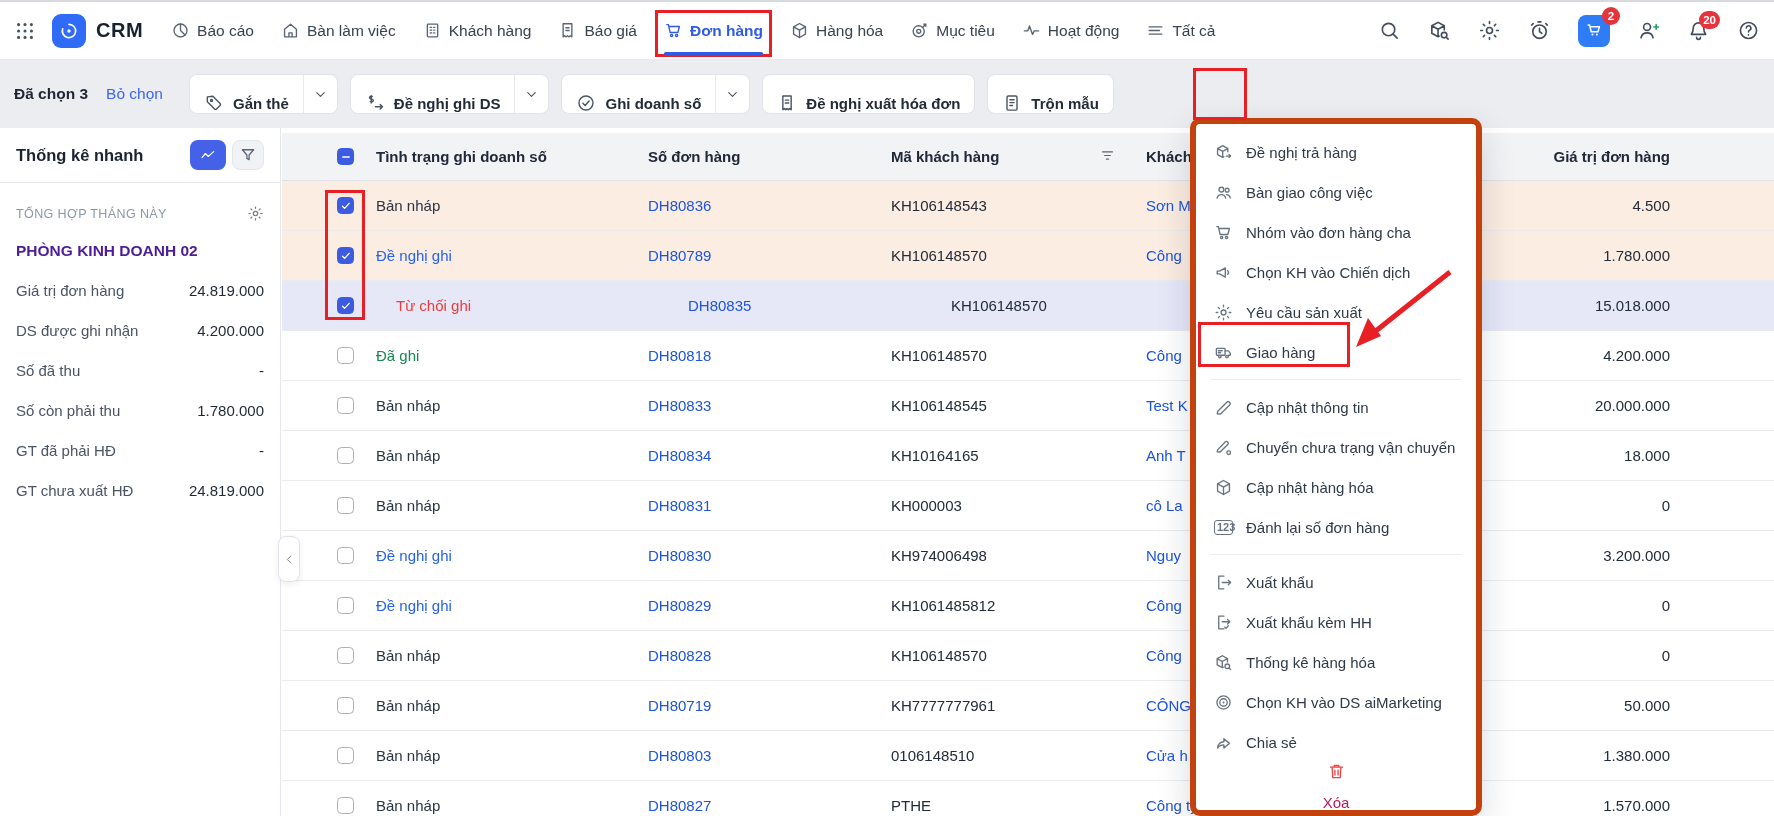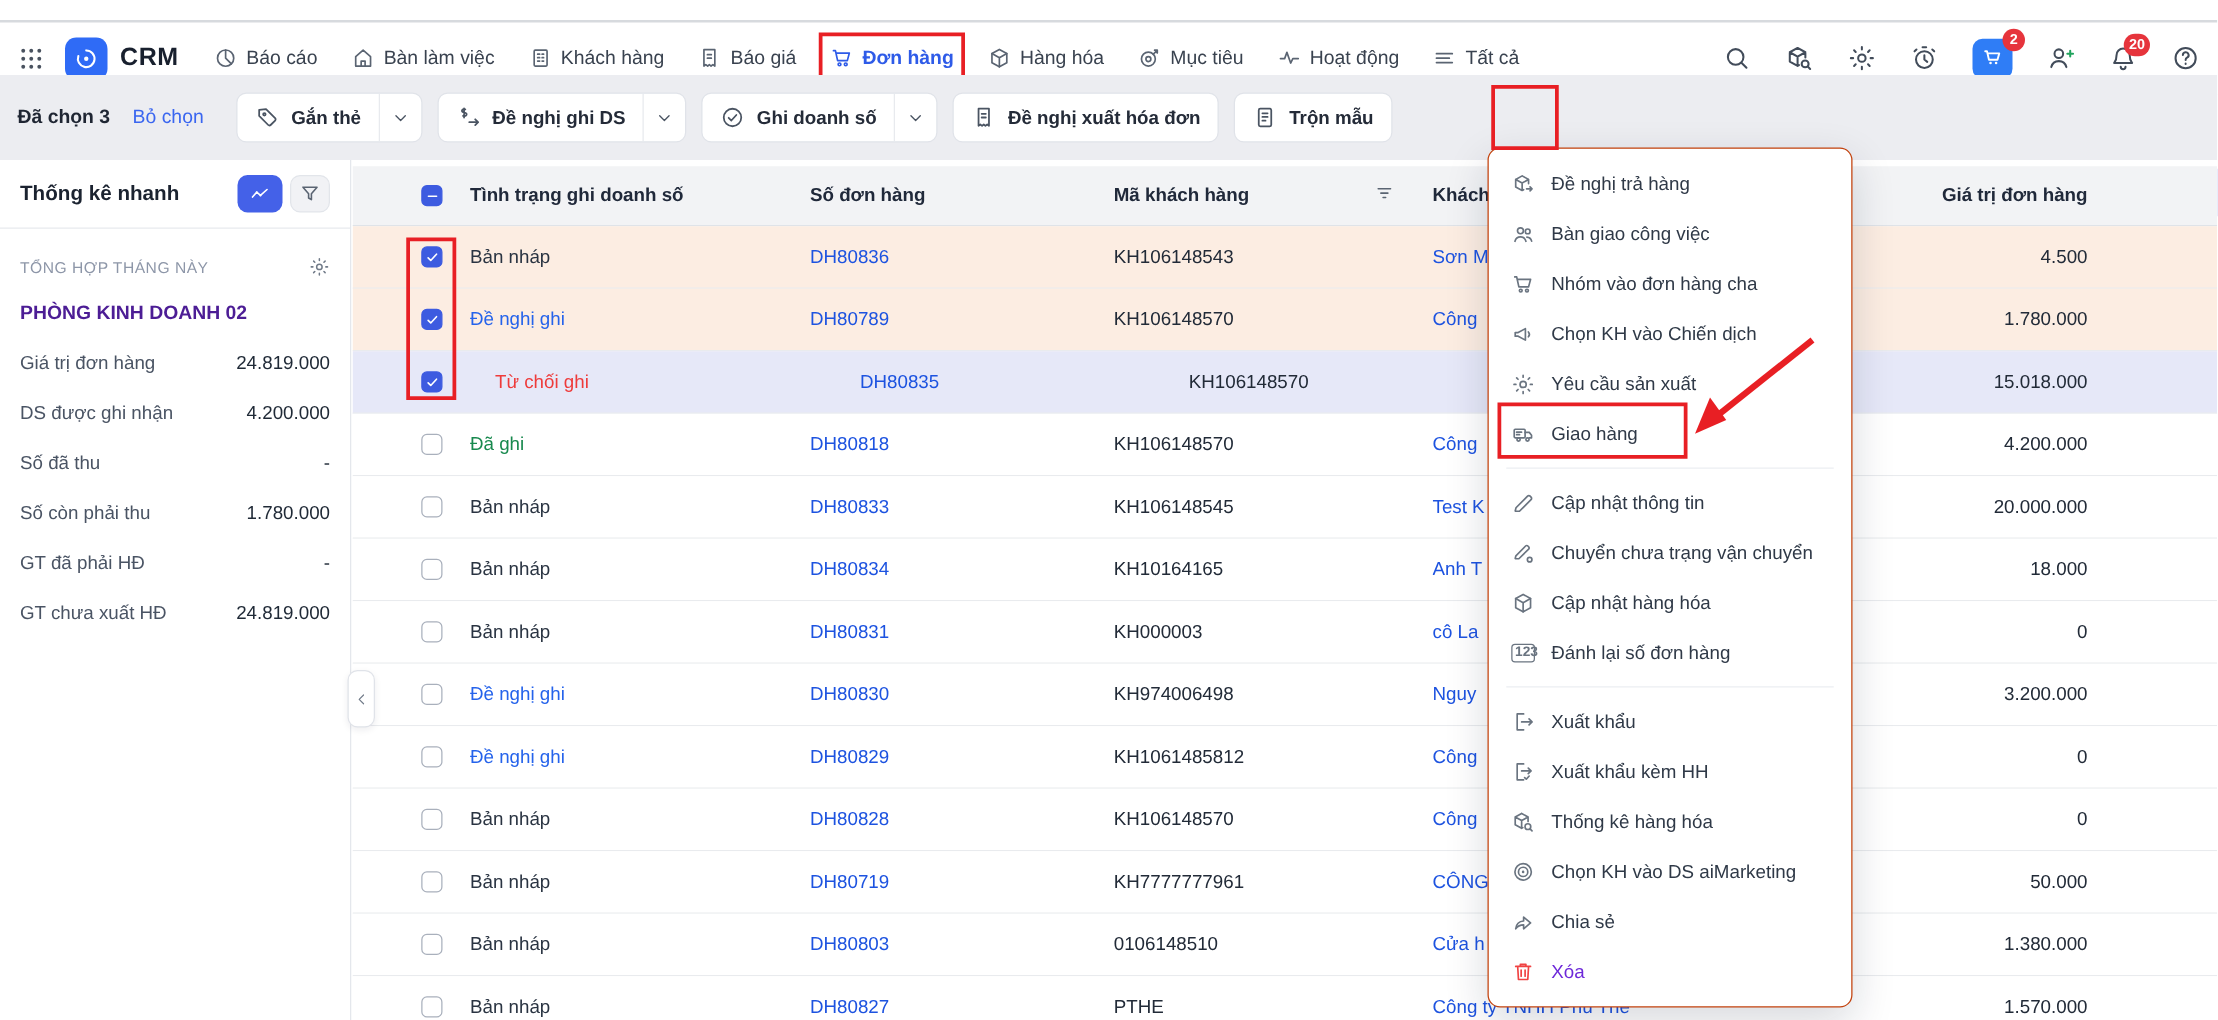--- a/index.html
+++ b/index.html
@@ -3,21 +3,21 @@
 <meta charset="utf-8">
 <style>
   html,body{margin:0;padding:0;background:#fff;}
   *{box-sizing:border-box;}
   .app{position:relative;width:1774px;height:816px;overflow:hidden;background:#fff;
        font-family:"Liberation Sans","DejaVu Sans",sans-serif;color:#222b38;}
   .ic{width:19px;height:19px;fill:none;stroke:currentColor;stroke-width:1.7;
       stroke-linecap:round;stroke-linejoin:round;flex:0 0 auto;}
 
   
-  .topnav{position:absolute;left:0;top:16px;width:100%;height:60px;background:#fff;
+  .topnav{position:absolute;left:0;top:0;width:100%;height:60px;background:#fff;
           border-top:2px solid #d7dade;border-bottom:1px solid #e7e9ee;
           display:flex;align-items:center;padding:0 14px;}
   .gridbtn{color:#49525f;margin-right:16px;display:flex;}
   .gridbtn .ic{width:22px;height:22px;}
   .logo{width:34px;height:34px;border-radius:9px;background:#2f6bf6;display:flex;
         align-items:center;justify-content:center;color:#fff;margin-right:10px;}
   .logo .ic{width:20px;height:20px;stroke-width:2;}
   .brand{font-size:20px;font-weight:bold;color:#18202e;letter-spacing:.5px;margin-right:28px;}
   .navitems{display:flex;align-items:center;gap:27px;}
   .nav-item{position:relative;display:flex;align-items:center;gap:7px;font-size:15.5px;
@@ -39,21 +39,21 @@
          font-weight:bold;border-radius:9px;min-width:18px;height:18px;padding:0 4px;
          display:flex;align-items:center;justify-content:center;}
 
   
   .toolbar{position:absolute;left:0;top:60px;width:100%;height:68px;background:#ecedf1;
            display:flex;align-items:center;padding:0 14px;}
   .sel-count{font-size:15.5px;font-weight:bold;color:#1f2633;margin-right:18px;white-space:nowrap;}
   .clear-sel{font-size:15.5px;color:#3a66f0;margin-right:26px;cursor:pointer;white-space:nowrap;}
   .tb-buttons{display:flex;align-items:center;gap:12px;}
   .tbtn{height:40px;background:#fff;border:1px solid #e0e3e9;border-radius:8px;display:flex;
-        align-items:center;cursor:pointer;overflow:hidden;}
+        align-items:flex-end;cursor:pointer;overflow:hidden;}
   .tbtn .main{display:flex;align-items:center;gap:9px;padding:0 14px;font-size:15px;
         font-weight:600;color:#242b38;white-space:nowrap;}
   .tbtn .ic{color:#4a5462;width:20px;height:20px;}
   .tbtn .chev{border-left:1px solid #e8eaee;height:100%;display:flex;align-items:center;
         padding:0 9px;color:#6a7380;}
   .tbtn .chev .ic{width:15px;height:15px;}
   .more-btn{position:absolute;left:1199px;top:74px;width:42px;height:40px;background:#fff;
         border:1px solid #e0e3e9;border-radius:8px;display:flex;align-items:center;
         justify-content:center;color:#3a4350;font-weight:bold;letter-spacing:1px;
         font-size:16px;cursor:pointer;}
@@ -116,26 +116,26 @@
   .filter-ic{margin-left:auto;margin-right:30px;color:#5a6472;cursor:pointer;}
   .filter-ic .ic{width:17px;height:17px;}
 
   .collapse-tab{position:absolute;left:278px;top:536px;width:22px;height:46px;background:#fff;
       border:1px solid #e0e3e9;border-radius:8px;box-shadow:0 2px 6px rgba(20,30,50,.08);
       display:flex;align-items:center;justify-content:center;color:#707a88;cursor:pointer;z-index:30;}
   .collapse-tab .ic{width:13px;height:13px;}
 
   
   .menu{position:absolute;left:1190px;top:118px;width:292px;background:#fff;z-index:40;
-      border:1px solid #c2410c;border-radius:10px;padding:8px 0;
+      border:6px solid #c2410c;border-radius:10px;padding:8px 0;
       box-shadow:0 12px 34px rgba(15,25,50,.16);}
   .mi{height:40px;display:flex;align-items:center;gap:13px;padding:0 18px;font-size:15px;
       color:#2f3947;cursor:pointer;white-space:nowrap;}
   .mi .ic{color:#6a7480;width:19px;height:19px;}
-  .mi.danger{color:#6d28d9;} .mi.danger .ic{color:#f04343;}
+  .mi.danger{color:#be185d;flex-direction:column;} .mi.danger .ic{color:#f04343;}
   .mdiv{height:1px;background:#eceef2;margin:7px 14px;}
   .i123{font-size:11px;font-weight:bold;color:#6a7480;border:1.5px solid #6a7480;
       border-radius:3px;padding:0 2px;line-height:13px;width:19px;text-align:center;}
 
   
   .anno{position:absolute;border:3px solid #e81f24;pointer-events:none;z-index:50;}
   .anno-arrow{position:absolute;left:0;top:0;width:1774px;height:816px;pointer-events:none;z-index:51;}
 </style>
 </head>
 <body>

